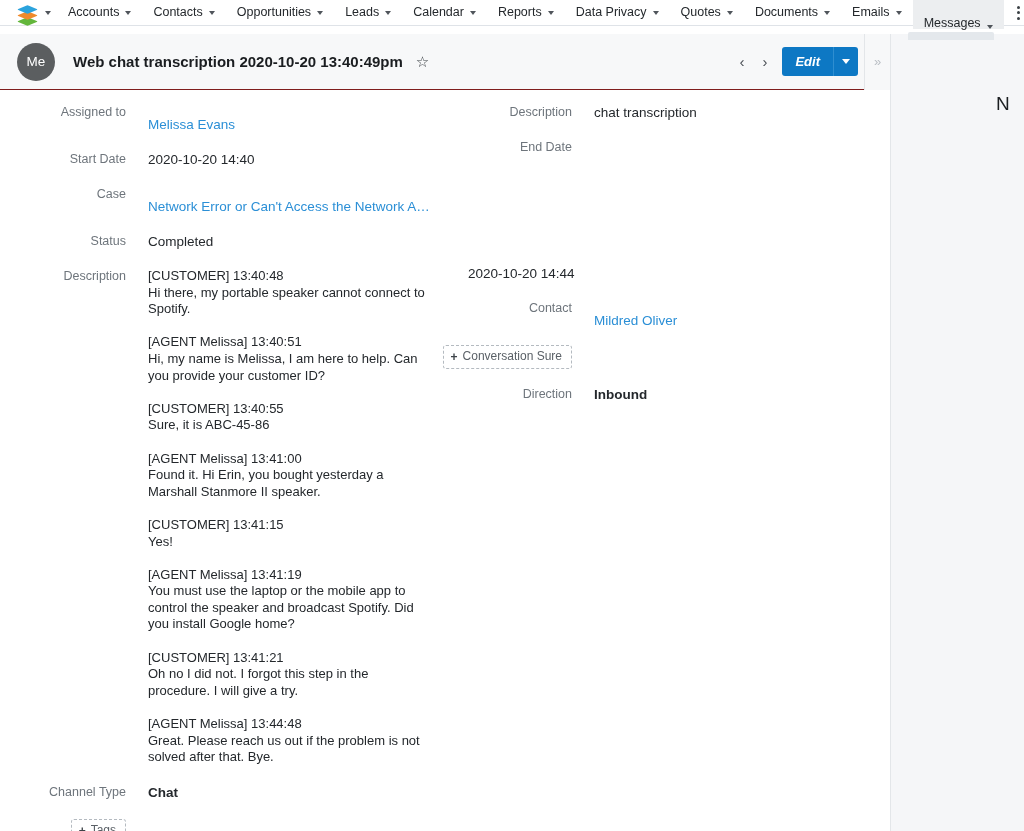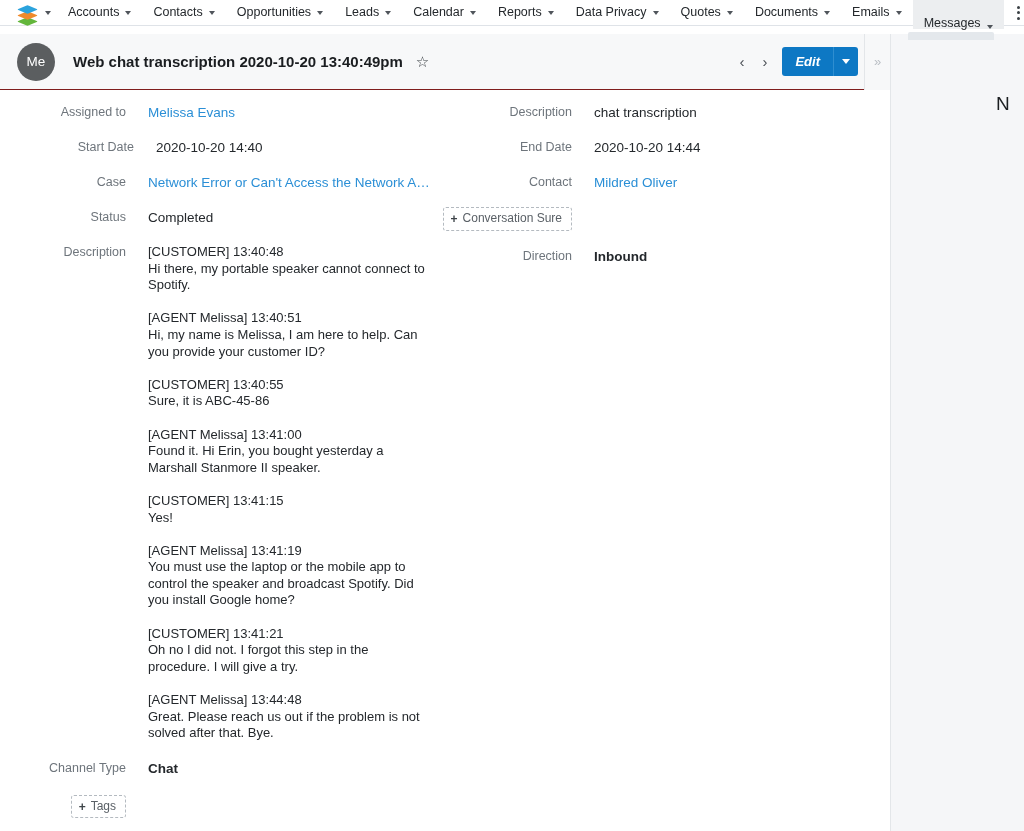--- a/index.html
+++ b/index.html
@@ -107,34 +107,34 @@
 
   .field { display: flex; align-items: flex-start; margin-bottom: 0; }
   .f-label {
     width: 126px; text-align: right; padding-right: 0;
     font-size: 12.5px; color: #6e757c; line-height: 16px; flex: 0 0 126px;
   }
   .f-value {
     margin-left: 22px; font-size: 13.5px; color: #24282c; line-height: 17px;
     flex: 1 1 auto;
   }
-  .f-value.link { color: #2b8fd6; cursor: pointer; }
+  .f-value.link { color: #2b8fd6; cursor: pointer; margin-top: 12px; }
   .f-value.bold { font-weight: bold; }
 
   .row-assigned { padding-top: 14px; }
-  .row-start    { padding-top: 18px; margin-left: 8px; }
+  .row-start    { padding-top: 18px; }
   .row-case     { padding-top: 18px; }
   .row-status   { padding-top: 18px; }
   .row-conv     { padding-top: 18px; }
   .row-channel  { padding-top: 18px; }
   .row-tags     { padding-top: 18px; }
   .row-teams    { padding-top: 18px; }
 
   .row-desc     { padding-top: 14px; }
-  .row-end      { padding-top: 18px; }
+  .row-end      { padding-top: 18px; flex-direction: column; }
   .row-contact  { padding-top: 18px; }
   .row-convlink { padding-top: 16px; }
   .row-dir      { padding-top: 17px; }
 
   .conv-text {
     font-size: 13px; color: #24282c; line-height: 16.6px; white-space: pre-wrap;
     max-width: 286px;
   }
   .dashed-btn {
     display: inline-flex; align-items: center; gap: 5px;

